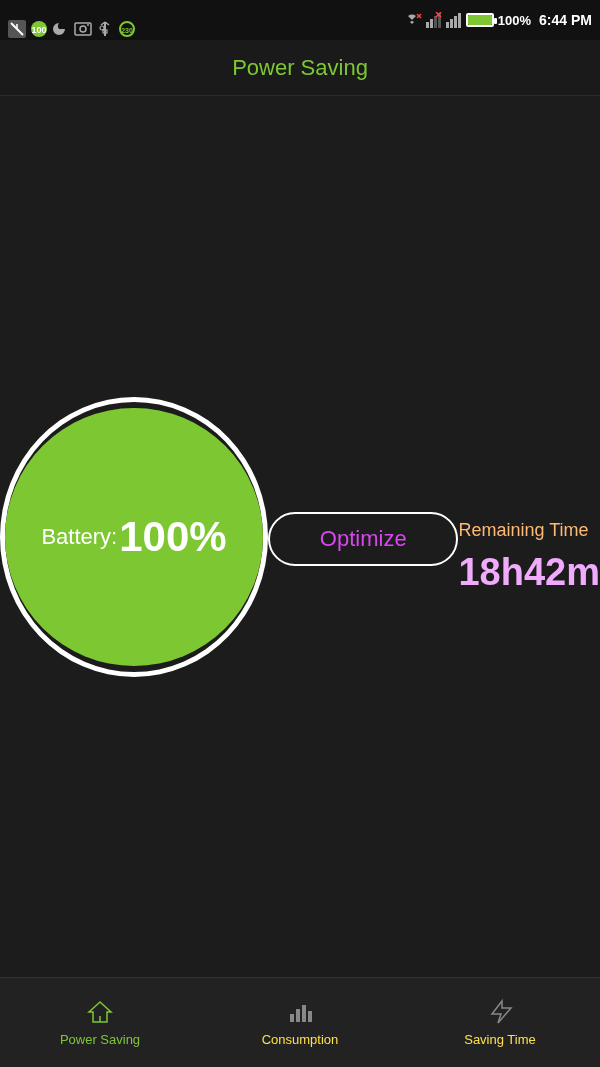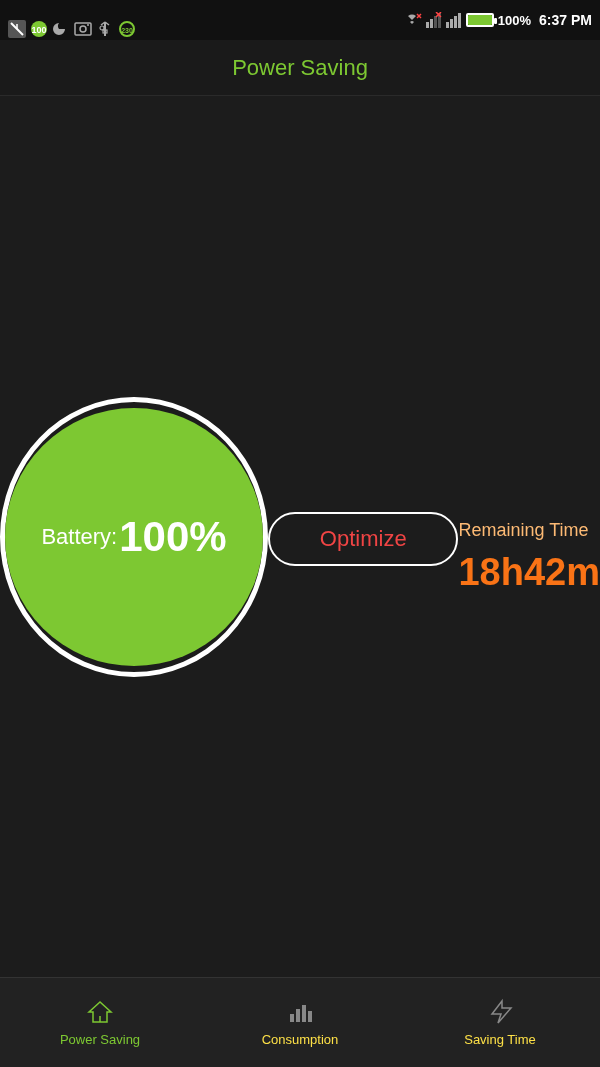--- a/index.html
+++ b/index.html
@@ -108,37 +108,37 @@
       margin-left: 2px;
     }
 
     
     .optimize-btn {
       width: 240px;
       height: 54px;
       border-radius: 27px;
       background: transparent;
       border: 2px solid #fff;
-      color: #ef4444;
+      color: #d946ef;
       font-size: 22px;
       cursor: pointer;
       display: flex;
       align-items: center;
       justify-content: center;
       margin-bottom: 36px;
     }
 
     
     .remaining-label {
       color: #fdba74;
       font-size: 18px;
       margin-bottom: 10px;
     }
     .remaining-value {
-      color: #f97316;
+      color: #f0abfc;
       font-size: 38px;
       font-weight: bold;
     }
 
     
     #bottom-nav {
       position: absolute;
       bottom: 0;
       left: 0;
       width: 100%;
@@ -259,21 +259,21 @@
       <rect x="0" y="10" width="3" height="6" fill="#aaa"></rect>
       <rect x="4" y="7" width="3" height="9" fill="#aaa"></rect>
       <rect x="8" y="4" width="3" height="12" fill="#aaa"></rect>
       <rect x="12" y="1" width="3" height="15" fill="#aaa"></rect>
     </svg>
 
     <div class="battery-icon-status">
       <div class="battery-fill"></div>
     </div>
     <span style="font-size:13px;color:#fff;font-weight:bold;">100%</span>
-    <span style="font-size:14px;color:#fff;font-weight:bold;margin-left:4px;">6:37 PM</span>
+    <span style="font-size:14px;color:#fff;font-weight:bold;margin-left:4px;">6:44 PM</span>
   </div>
 </div>
 
 <div id="title-bar">
   <h1>Power Saving</h1>
 </div>
 
 <div id="main-content">
 
   <div class="battery-circle-container">

